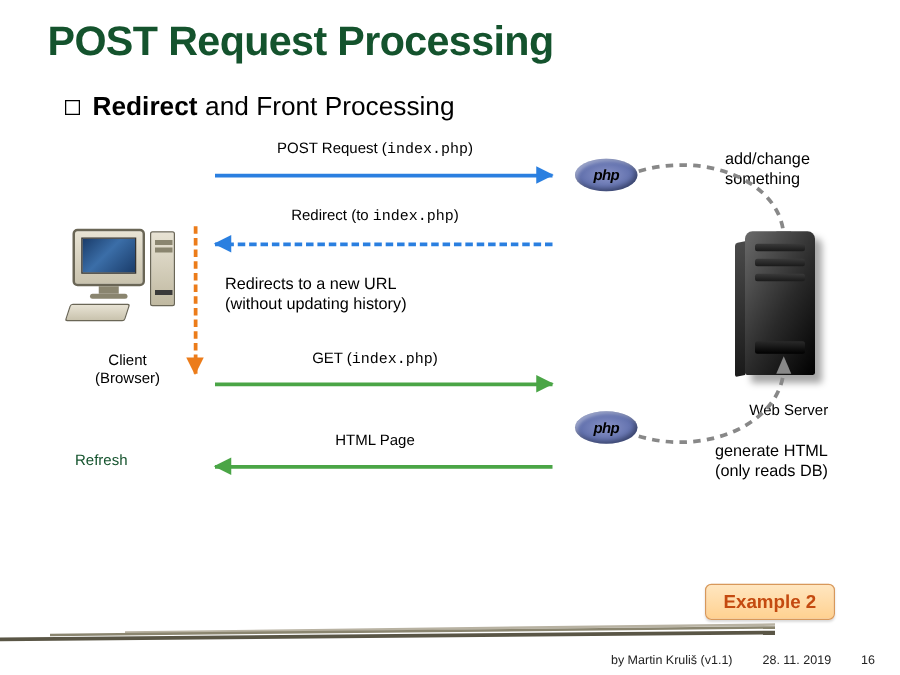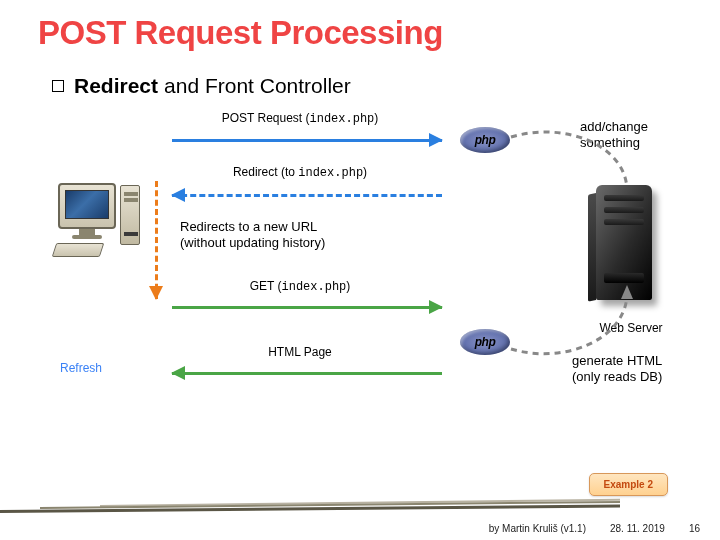--- a/index.html
+++ b/index.html
@@ -7,21 +7,21 @@
     width:720px; height:540px;
     background:#fff;
     font-family:"Trebuchet MS","Segoe UI",Verdana,sans-serif;
     color:#000;
     position:relative;
     overflow:hidden;
   }
   .slide-title {
     position:absolute; left:38px; top:14px;
     font-size:33px; font-weight:bold;
-    color:#ef4444;
+    color:#14532d;
     letter-spacing:-0.5px;
   }
   .bullet-row {
     position:absolute; left:52px; top:74px;
     font-size:21px;
     display:flex; align-items:center; gap:6px;
   }
   .bullet-box {
     display:inline-block; width:12px; height:12px;
     border:1px solid #000;
@@ -167,21 +167,21 @@
   .lbl-sm { font-size:13px; line-height:1.25; }
   .code { font-family:"Courier New",monospace; }
 
   
   .example-btn {
     position:absolute; right:52px; bottom:44px;
     background:linear-gradient(#ffe6c0,#ffd190);
     border:1px solid #d8985a;
     border-radius:5px;
     padding:5px 14px;
-    font-size:10px; font-weight:bold;
+    font-size:15px; font-weight:bold;
     color:#c44a10;
     box-shadow:0 1px 2px rgba(0,0,0,0.15);
   }
 
   
   .accent { position:absolute; left:0; bottom:34px; width:620px; height:5px; }
   .accent .a1 { position:absolute; left:100px; bottom:0; width:520px; height:1.5px; background:#b8b2a2; transform:skewY(-0.7deg); transform-origin:left; }
   .accent .a2 { position:absolute; left:40px; bottom:-3px; width:580px; height:2px; background:#8a856f; transform:skewY(-0.6deg); transform-origin:left; }
   .accent .a3 { position:absolute; left:0; bottom:-6px; width:620px; height:2.5px; background:#5a5646; transform:skewY(-0.5deg); transform-origin:left; }
 
@@ -190,34 +190,36 @@
 
 </style>
 </head>
 <body>
 
 <div class="slide-title">POST Request Processing</div>
 
 <div class="bullet-row">
   <span class="bullet-box"></span>
   <span class="bullet-strong">Redirect</span>
-  <span> and Front Controller</span>
+  <span> and Front Processing</span>
 </div>
 
 <div class="diagram">
 
   <div class="client-pc abs" style="left:58px; top:78px;">
     <div class="monitor">
         <div class="screen"></div>
         <div class="stand"></div>
         <div class="base"></div>
       </div>
     <div class="keyboard"></div>
     <div class="tower"></div>
   </div>
+  <div class="abs lbl" style="left:42px; top:176px; width:120px; white-space:pre-line;">Client
+(Browser)</div>
 
   <div class="abs lbl" style="left:170px; top:6px; width:260px;">
     <span>POST Request (</span><span class="code">index.php</span><span>)</span>
   </div>
   <div class="arrow-h abs blue" style="left:172px; top:35px; width:270px;">
     <div class="shaft" style="border-color:currentColor;"></div>
     <div class="head-r" style="border-left-color:currentColor;"></div>
   </div>
 
   <div class="php-blob abs" style="left:460px; top:22px;">
@@ -248,21 +250,21 @@
     <div class="head-l" style="border-right-color:currentColor;"></div>
   </div>
 
   <div class="abs lbl-sm" style="left:180px; top:114px; width:230px; white-space:pre-line;">Redirects to a new URL
 (without updating history)</div>
 
   <div class="arrow-v abs" style="left:156px; top:76px; height:118px;">
     <div class="shaft"></div>
     <div class="head-d"></div>
   </div>
-  <div class="abs lbl" style="left:60px; top:256px; color:#3b82f6;">Refresh</div>
+  <div class="abs lbl" style="left:60px; top:256px; color:#14532d;">Refresh</div>
 
   <div class="abs lbl" style="left:170px; top:174px; width:260px;">
     <span>GET (</span><span class="code">index.php</span><span>)</span>
   </div>
   <div class="arrow-h abs green" style="left:172px; top:202px; width:270px;">
     <div class="shaft" style="border-color:currentColor;"></div>
     <div class="head-r" style="border-left-color:currentColor;"></div>
   </div>
 
   <div class="php-blob abs" style="left:460px; top:224px;">

